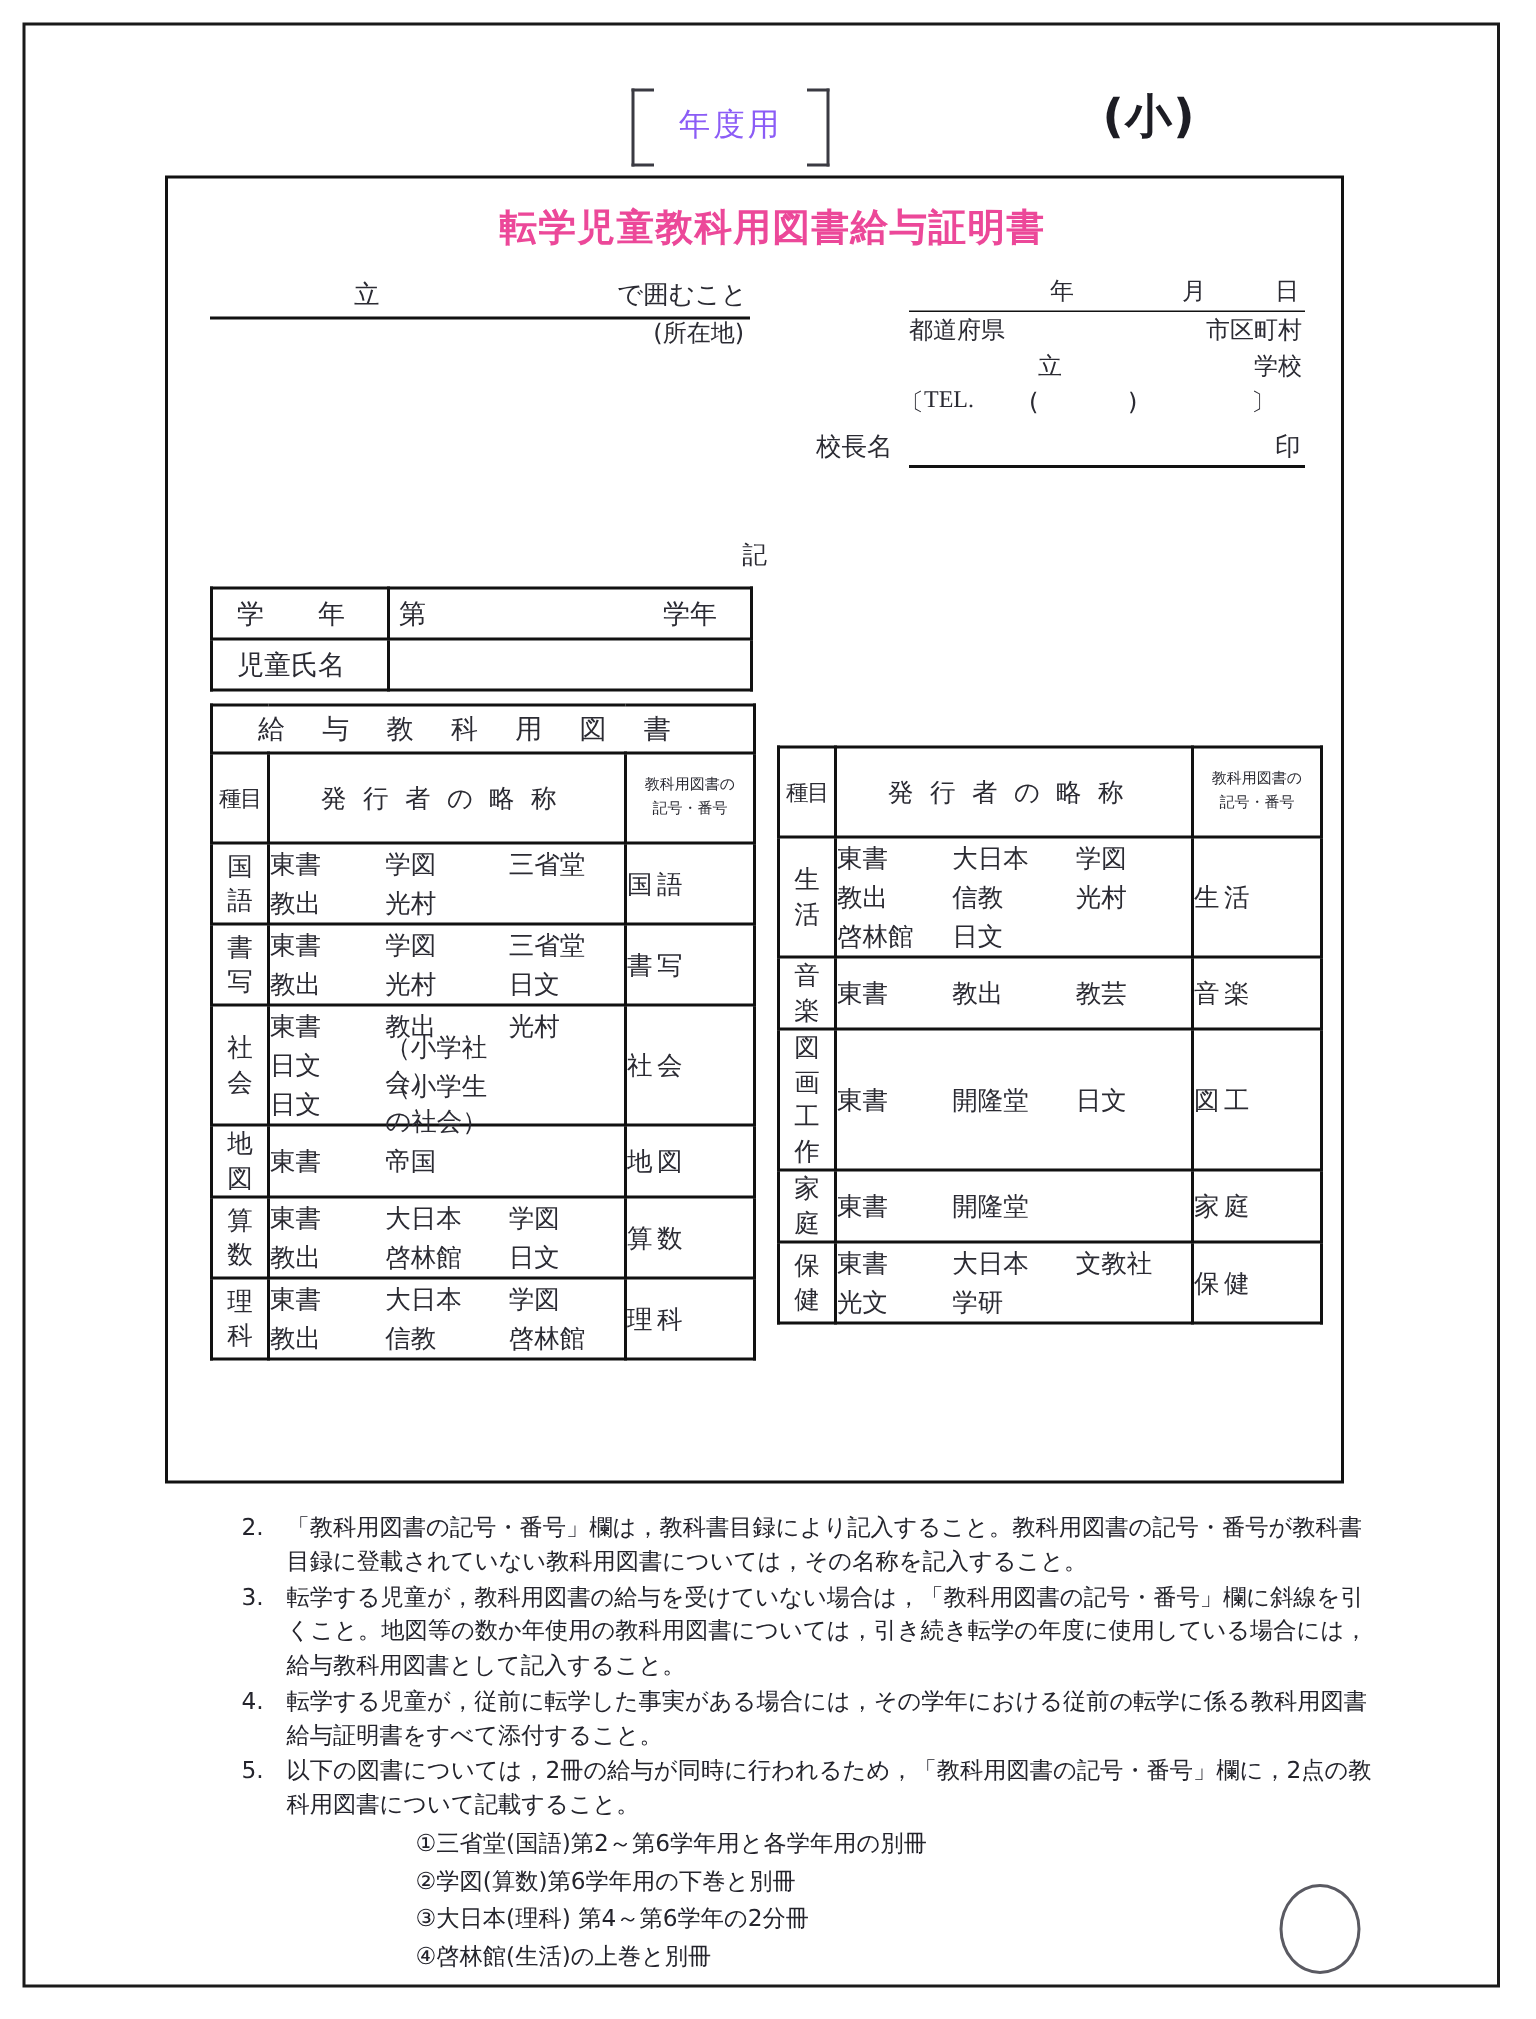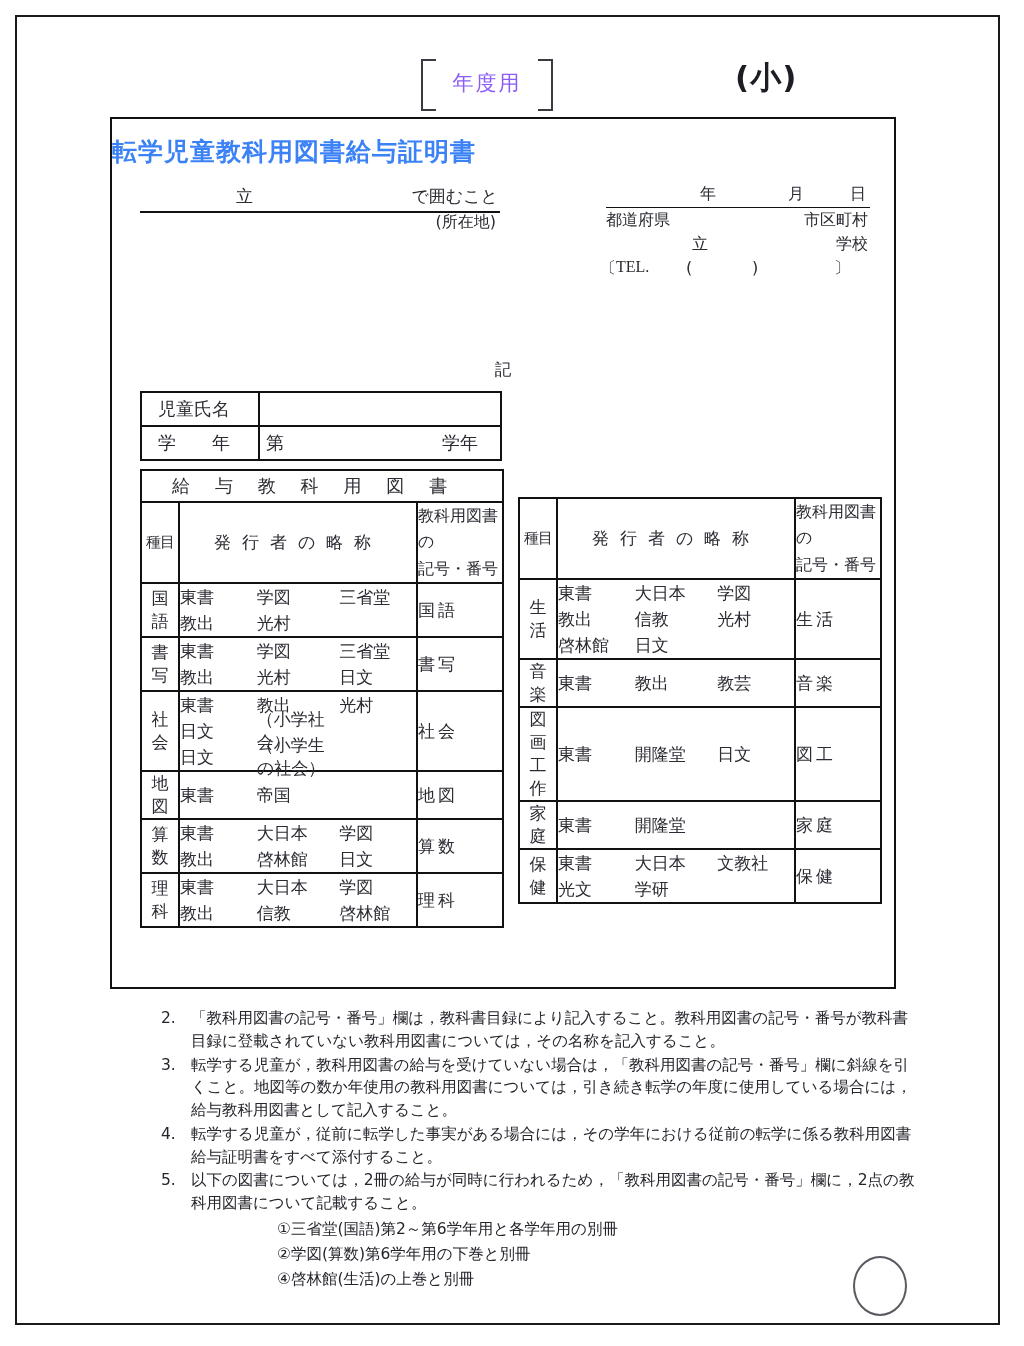--- a/index.html
+++ b/index.html
@@ -81,25 +81,26 @@
     border: 2.5px solid #111;
     box-sizing: border-box;
     background: #fff;
   }
 
   .doc-title {
     position: absolute;
     left: 0;
     top: 16px;
     width: 100%;
-    text-align: left;
+    text-align: center;
     font-size: 25px;
     font-weight: bold;
     letter-spacing: 1px;
-    color: #3b82f6;
+    color: #ec4899;
+    padding-left: 12px;
   }
 
   
   .hdr {
     position: absolute;
     left: 0;
     top: 62px;
     width: 100%;
     height: 110px;
   }
@@ -269,22 +270,22 @@
     text-align: center;
     height: 58px;
     font-size: 17px;
   }
   .hd-pub span {
     display: inline-flex;
     justify-content: space-between;
     width: 168px;
   }
   .hd-code {
-    text-align: left;
-    font-size: 16px;
+    text-align: center;
+    font-size: 10px;
     line-height: 1.65;
     height: 58px;
   }
 
   .kindcell {
     text-align: center;
     font-size: 17px;
     padding: 5px 0;
   }
   .kindcell .stack {
@@ -400,41 +401,46 @@
           <span class="ritsu2">立</span>
           <span class="gakko">学校</span>
         </div>
         <div class="r4">
           <span class="telopen">〔</span>
           <span class="tel">TEL.</span>
           <span class="par1">(</span>
           <span class="par2">)</span>
           <span class="telclose">〕</span>
         </div>
+        <div class="r5">
+          <span class="kouchoumei">校長名</span>
+          <span class="uline"></span>
+          <span class="inn">印</span>
+        </div>
       </div>
     </div>
 
     <div class="ki">記</div>
 
     <table class="student-table">
       <tbody>
-        <tr>
-          <td class="st-label spread">
-            <span>児童氏名</span>
-          </td>
-          <td></td>
-        </tr>
         <tr>
           <td class="st-label spread">
             <span>学　　年</span>
           </td>
           <td class="st-grade-val">
             <span class="dai">第</span>
             <span class="gak">学年</span>
           </td>
+        </tr>
+        <tr>
+          <td class="st-label spread">
+            <span>児童氏名</span>
+          </td>
+          <td></td>
         </tr>
       </tbody>
     </table>
 
     <div class="books-wrap">
       <table class="books tbl-left" id="tbl-left">
           <colgroup>
             <col class="col-kind">
             <col class="col-pub">
             <col class="col-code">
@@ -726,19 +732,20 @@
         <span class="marker num">4.</span>
         <span class="body">転学する児童が，従前に転学した事実がある場合には，その学年における従前の転学に係る教科用図書給与証明書をすべて添付すること。</span>
       </div>
       <div class="note">
         <span class="marker num">5.</span>
         <span class="body">以下の図書については，2冊の給与が同時に行われるため，「教科用図書の記号・番号」欄に，2点の教科用図書について記載すること。</span>
       </div>
       <div class="sublist">
         <div>①三省堂(国語)第2～第6学年用と各学年用の別冊</div>
         <div>②学図(算数)第6学年用の下巻と別冊</div>
+        <div>③大日本(理科) 第4～第6学年の2分冊</div>
         <div>④啓林館(生活)の上巻と別冊</div>
       </div>
     </div>
 
   <div class="seal-circle"></div>
 
 </div>
 
 </body></html>

